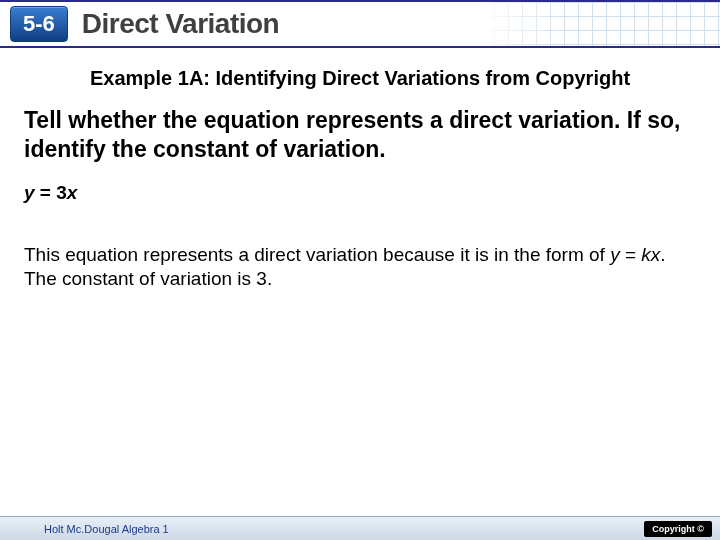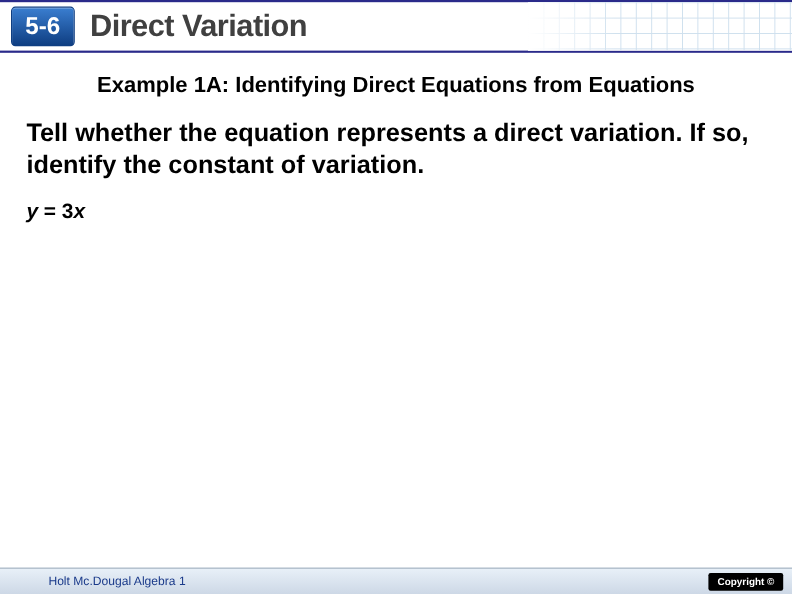--- a/index.html
+++ b/index.html
@@ -126,28 +126,31 @@
 
 <div class="header">
   <div class="grid-bg"></div>
   <div class="lesson-box">
     <span>5-6</span>
   </div>
   <div class="chapter-title">Direct Variation</div>
 </div>
 
 <div class="content">
-  <div class="example-heading">Example 1A: Identifying Direct Equations from Equations</div>
+  <div class="example-heading">Example 1A: Identifying Direct Variations from Copyright</div>
 
   <div class="prompt">Tell whether the equation represents a direct variation. If so, identify the constant of variation.</div>
 
   <div class="equation">
     <span>y</span><span class="eq-sign"> = </span><span class="eq-num">3</span><span>x</span>
   </div>
 
+  <div class="explanation">
+    <span>This equation represents a direct variation because it is in the form of </span><span class="ital">y</span><span> = </span><span class="ital">kx</span><span>. The constant of variation is 3.</span>
+  </div>
 </div>
 
 <div class="footer">
   <div class="footer-left">Holt Mc.Dougal Algebra 1</div>
   <div class="footer-right">
     <span class="copy-label">Copyright ©</span>
   </div>
 </div>
 
 </body></html>

